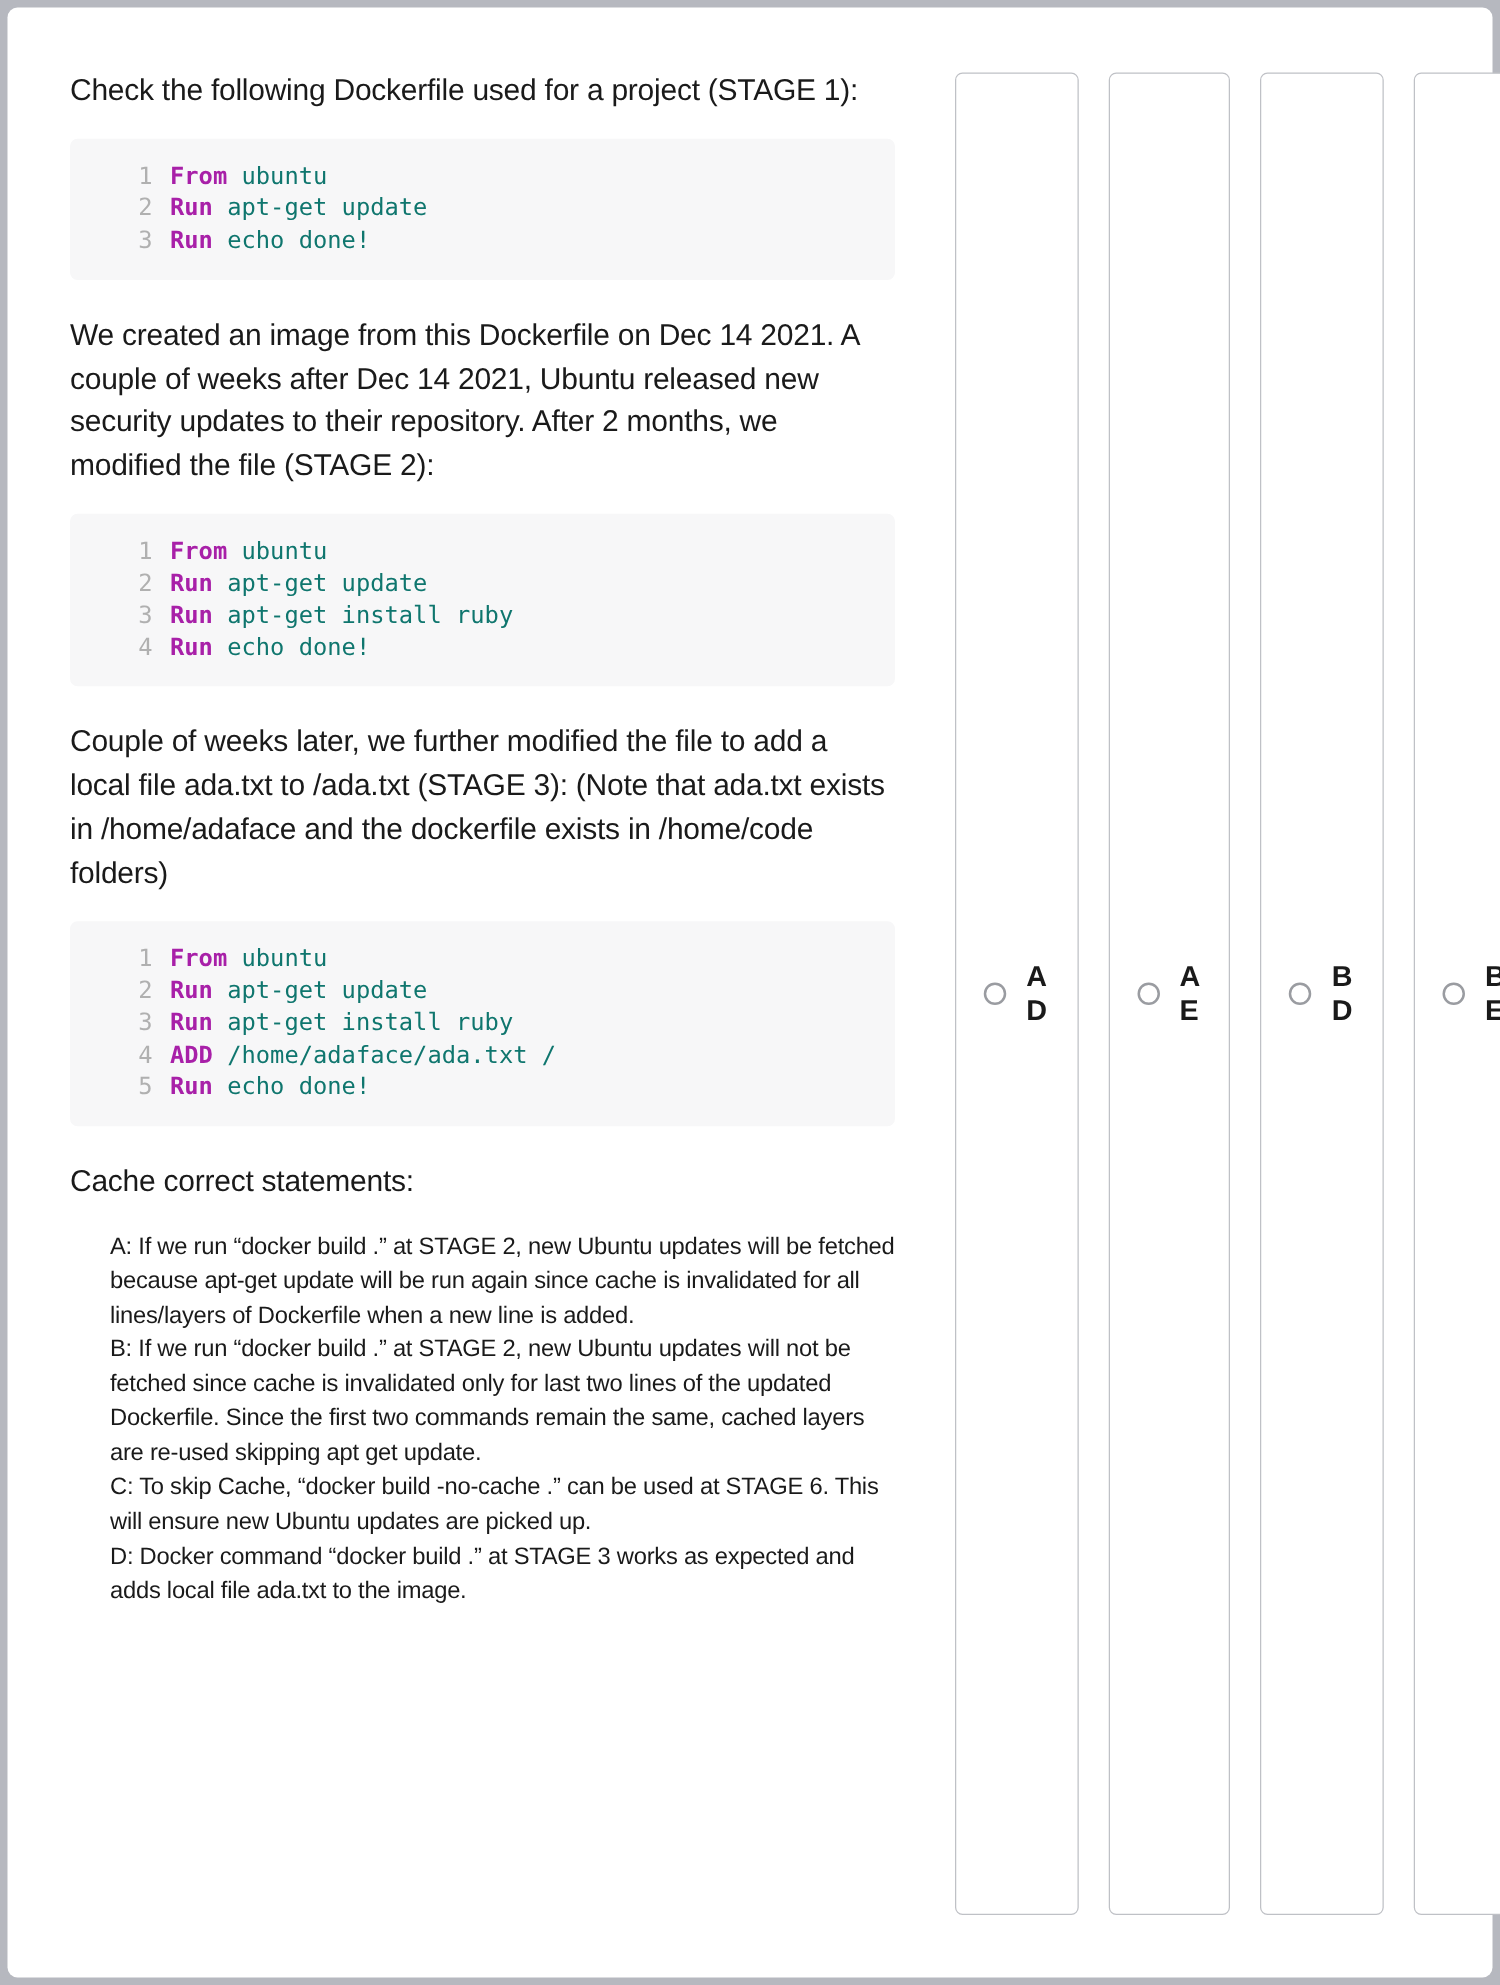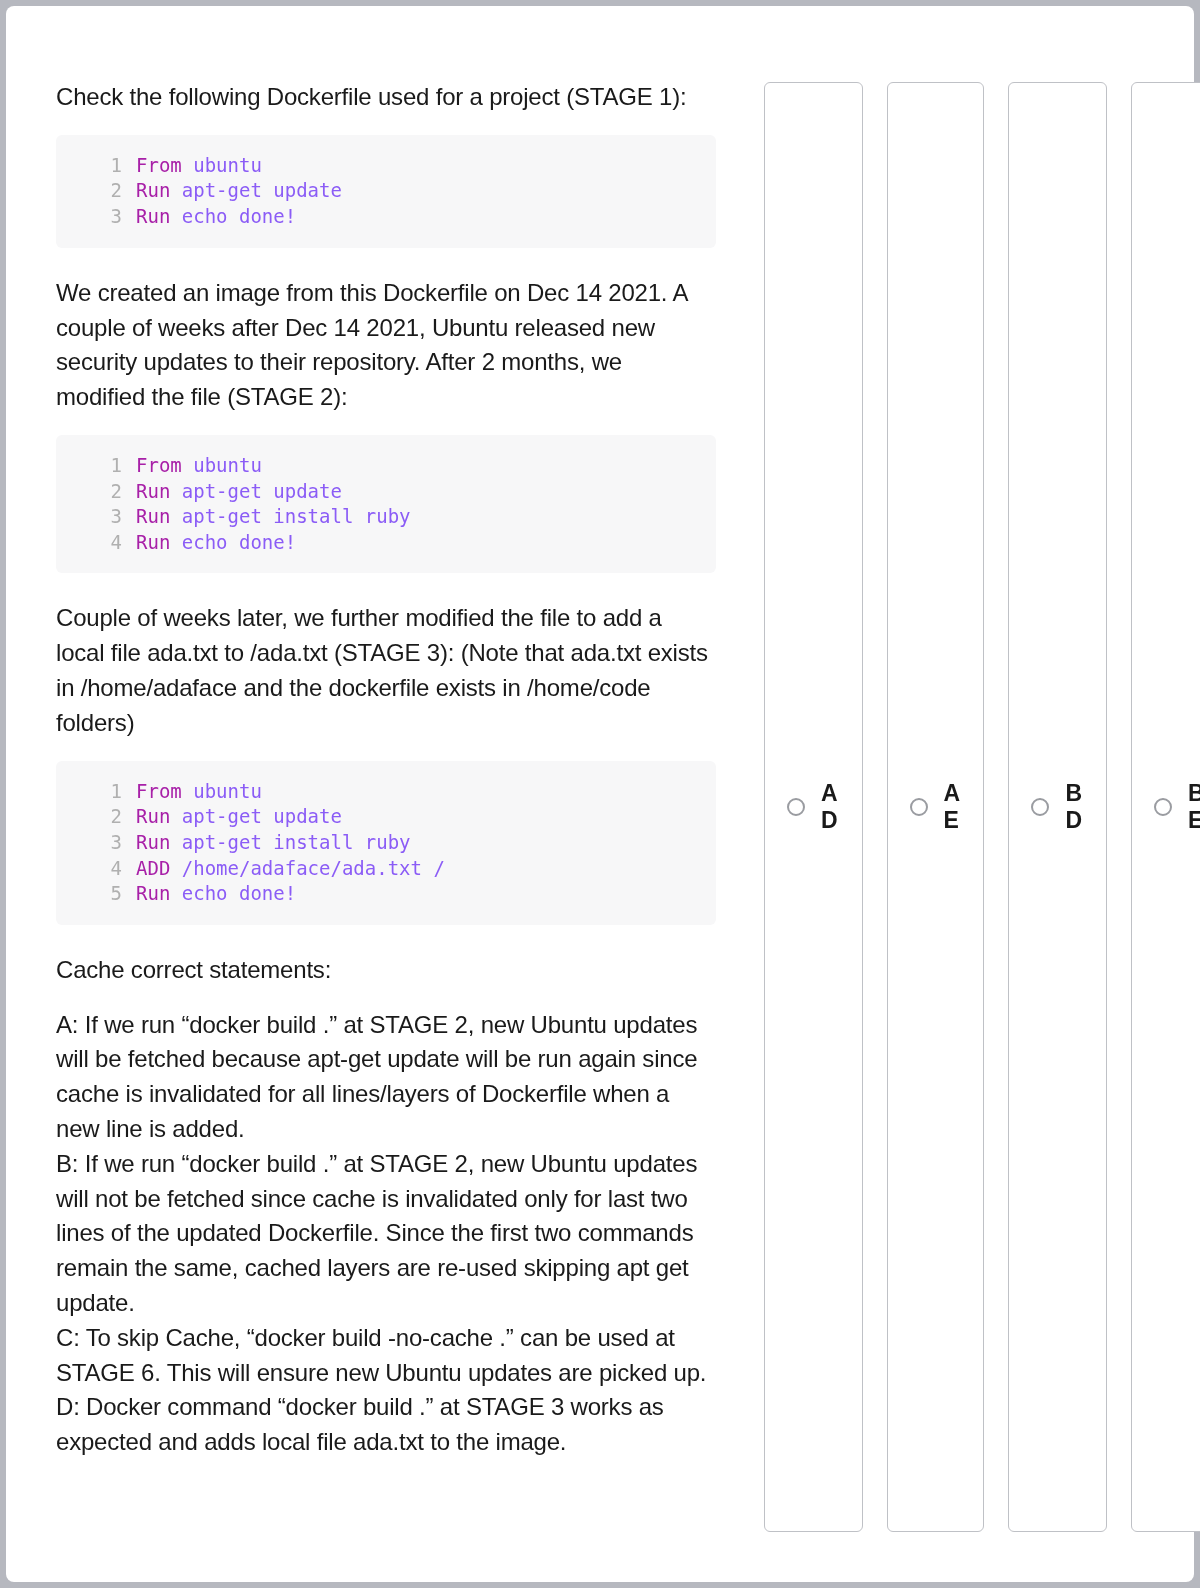--- a/index.html
+++ b/index.html
@@ -7,21 +7,21 @@
   body {
     font-family: -apple-system, BlinkMacSystemFont, "Segoe UI", Helvetica, Arial, sans-serif;
     background: #b6b8bf;
     padding: 6px;
   }
   .page {
     width: 100%;
     height: 100%;
     background: #ffffff;
     border-radius: 8px;
-    padding: 74px 50px 50px 50px;
+    padding: 50px 50px 50px 50px;
     display: flex;
     gap: 48px;
   }
   .left-col { flex: 0 0 660px; }
   .right-col { flex: 1; display: flex; flex-direction: row; gap: 24px; padding-top: 2px; }
 
   .para {
     font-size: 24px;
     line-height: 1.45;
     color: #1a1a1a;
@@ -44,28 +44,29 @@
   .code-line { display: flex; }
   .ln {
     color: #b0b0b0;
     text-align: right;
     width: 24px;
     flex: 0 0 24px;
     margin-right: 14px;
     user-select: none;
     font-weight: 400;
   }
-  .kw { color: #a820a8; font-weight: 400; }
-  .tx { color: #8b5cf6; }
+  .kw { color: #a820a8; font-weight: 700; }
+  .tx { color: #0f766e; }
 
   .statements-block {
-    font-size: 24px;
+    font-size: 19px;
     line-height: 1.45;
     color: #1a1a1a;
     letter-spacing: -0.2px;
+    margin-left: 32px;
   }
   .statements-block div { }
 
   .option {
     border: 1.5px solid #bfc1c6;
     border-radius: 6px;
     padding: 14px 22px;
     display: flex;
     align-items: center;
     gap: 16px;

